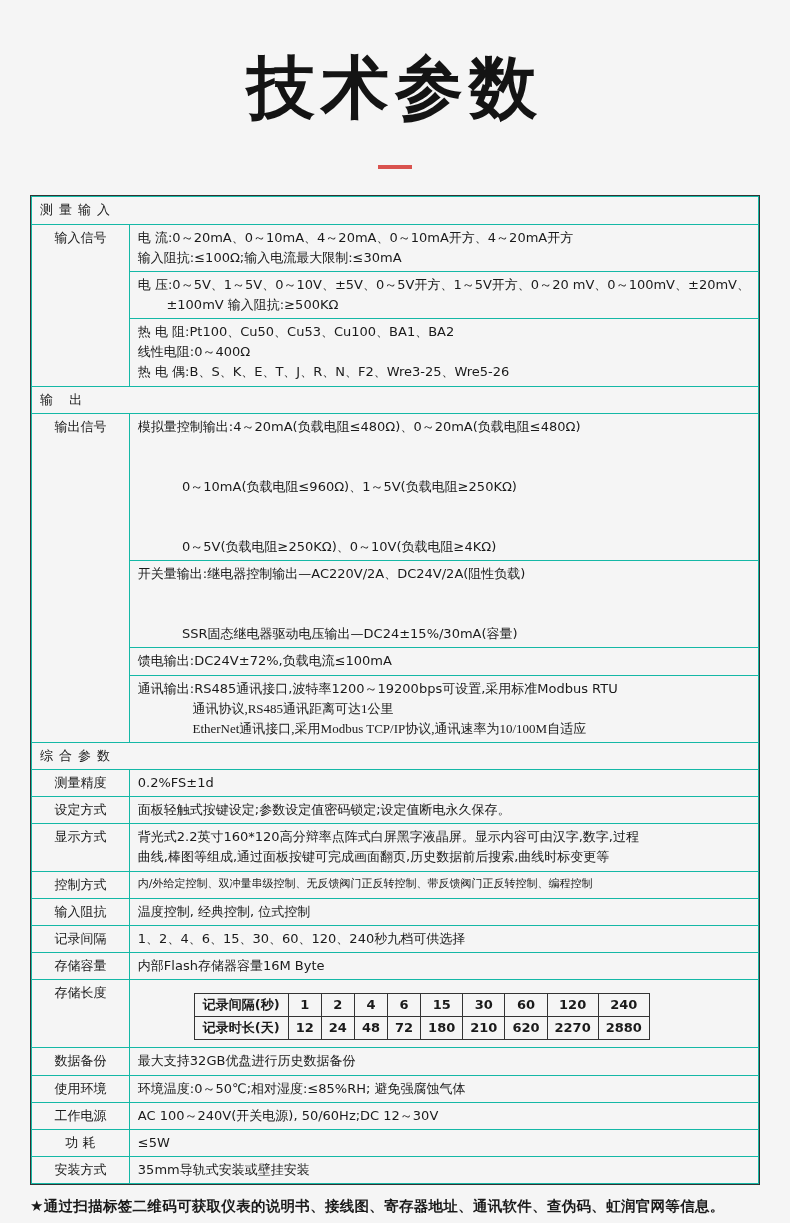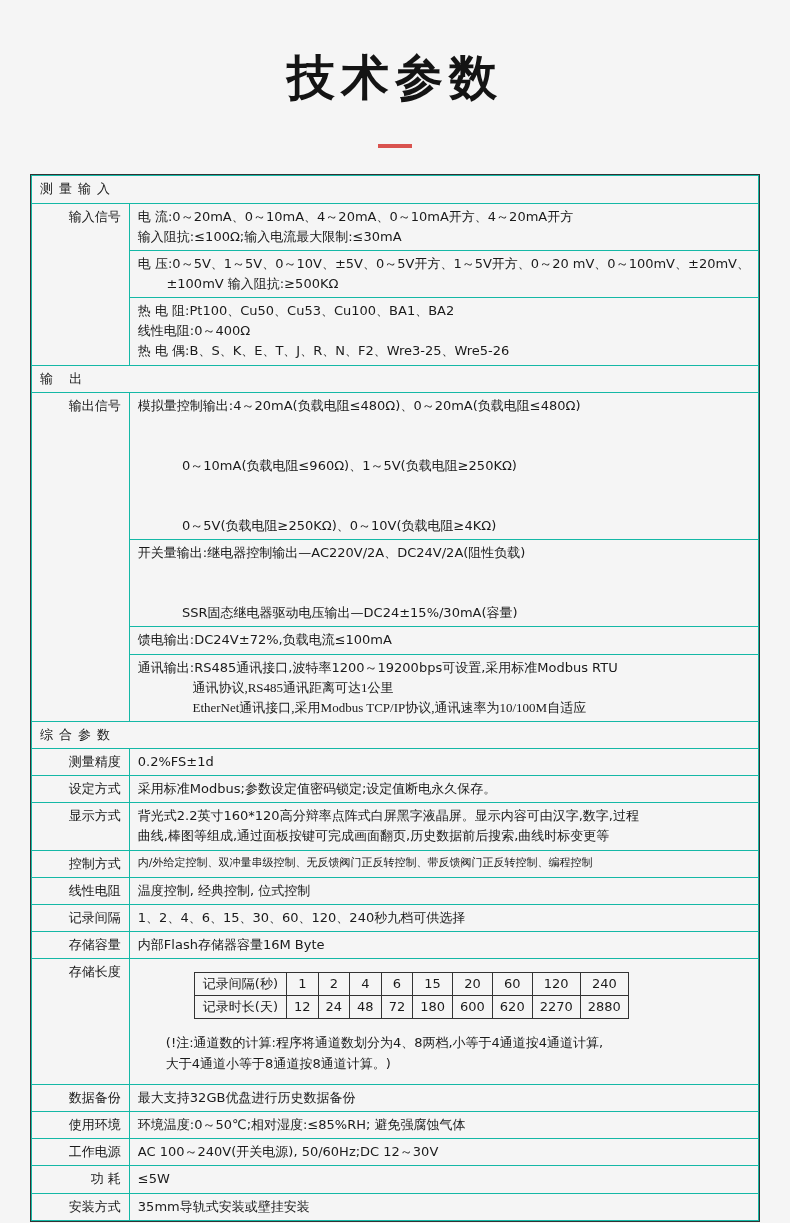--- a/index.html
+++ b/index.html
@@ -15,21 +15,21 @@
   }
   .page {
     width: 790px;
     min-height: 1223px;
     background: #f5f5f5;
     padding: 0;
     position: relative;
   }
   .title {
     text-align: center;
-    font-size: 48px;
+    font-size: 68px;
     font-weight: bold;
     letter-spacing: 6px;
     padding-top: 52px;
     color: #141414;
     line-height: 1.05;
   }
   .title-rule {
     width: 34px;
     height: 4px;
     background: #d9534f;
@@ -54,21 +54,21 @@
     font-size: 13px;
     line-height: 1.55;
   }
   table.spec td {
     border: 1px solid #14b8a6;
     padding: 3px 8px;
     vertical-align: top;
   }
   td.lbl {
     width: 104px;
-    text-align: right;
+    text-align: center;
     white-space: nowrap;
   }
   td.sect {
     text-align: left;
     padding-left: 24px;
     letter-spacing: 6px;
   }
   td.val {
     padding-left: 8px;
   }
@@ -76,20 +76,21 @@
   .indent1 { padding-left: 4.2em; display: block; white-space: nowrap; font-family: Liberation Serif, serif; }
   .indent2 { padding-left: 2.2em; display: block; white-space: nowrap; }
   .indent3 { padding-left: 3.4em; display: block; white-space: nowrap; margin-top: 40px; }
   .sm { font-size: 11px; }
   .inner-tbl-wrap {
     padding: 10px 0 4px 56px;
   }
   table.inner {
     border-collapse: collapse;
     font-size: 13px;
+    font-weight: bold;
   }
   table.inner td {
     border: 1px solid #333;
     padding: 1px 7px;
     text-align: center;
     white-space: nowrap;
   }
   table.inner td.hcell {
     padding: 1px 8px;
   }
@@ -177,38 +178,38 @@
           <td class="sect" colspan="2">综合参数</td>
         </tr>
 
         <tr>
           <td class="lbl">测量精度</td>
           <td class="val">0.2%FS±1d</td>
         </tr>
 
         <tr>
           <td class="lbl">设定方式</td>
-          <td class="val">采用标准Modbus;参数设定值密码锁定;设定值断电永久保存。</td>
+          <td class="val">面板轻触式按键设定;参数设定值密码锁定;设定值断电永久保存。</td>
         </tr>
 
         <tr>
           <td class="lbl">显示方式</td>
           <td class="val">
             <span class="line">背光式2.2英寸160*120高分辩率点阵式白屏黑字液晶屏。显示内容可由汉字,数字,过程</span>
             <span class="line">曲线,棒图等组成,通过面板按键可完成画面翻页,历史数据前后搜索,曲线时标变更等</span>
           </td>
         </tr>
 
         <tr>
           <td class="lbl">控制方式</td>
           <td class="val sm">内/外给定控制、双冲量串级控制、无反馈阀门正反转控制、带反馈阀门正反转控制、编程控制</td>
         </tr>
 
         <tr>
-          <td class="lbl">线性电阻</td>
+          <td class="lbl">输入阻抗</td>
           <td class="val">温度控制, 经典控制, 位式控制</td>
         </tr>
 
         <tr>
           <td class="lbl">记录间隔</td>
           <td class="val">1、2、4、6、15、30、60、120、240秒九档可供选择</td>
         </tr>
 
         <tr>
           <td class="lbl">存储容量</td>
@@ -221,44 +222,40 @@
             <div class="inner-tbl-wrap">
               <table class="inner">
                 <tbody>
                   <tr>
                     <td class="hcell">记录间隔(秒)</td>
                     <td>1</td>
                     <td>2</td>
                     <td>4</td>
                     <td>6</td>
                     <td>15</td>
-                    <td>20</td>
+                    <td>30</td>
                     <td>60</td>
                     <td>120</td>
                     <td>240</td>
                   </tr>
                   <tr>
                     <td class="hcell">记录时长(天)</td>
                     <td>12</td>
                     <td>24</td>
                     <td>48</td>
                     <td>72</td>
                     <td>180</td>
-                    <td>600</td>
+                    <td>210</td>
                     <td>620</td>
                     <td>2270</td>
                     <td>2880</td>
                   </tr>
                 </tbody>
               </table>
             </div>
-            <div class="note">
-              <span class="line">(!注:通道数的计算:程序将通道数划分为4、8两档,小等于4通道按4通道计算,</span>
-              <span class="line">大于4通道小等于8通道按8通道计算。)</span>
-            </div>
           </td>
         </tr>
 
         <tr>
           <td class="lbl">数据备份</td>
           <td class="val">最大支持32GB优盘进行历史数据备份</td>
         </tr>
 
         <tr>
           <td class="lbl">使用环境</td>

